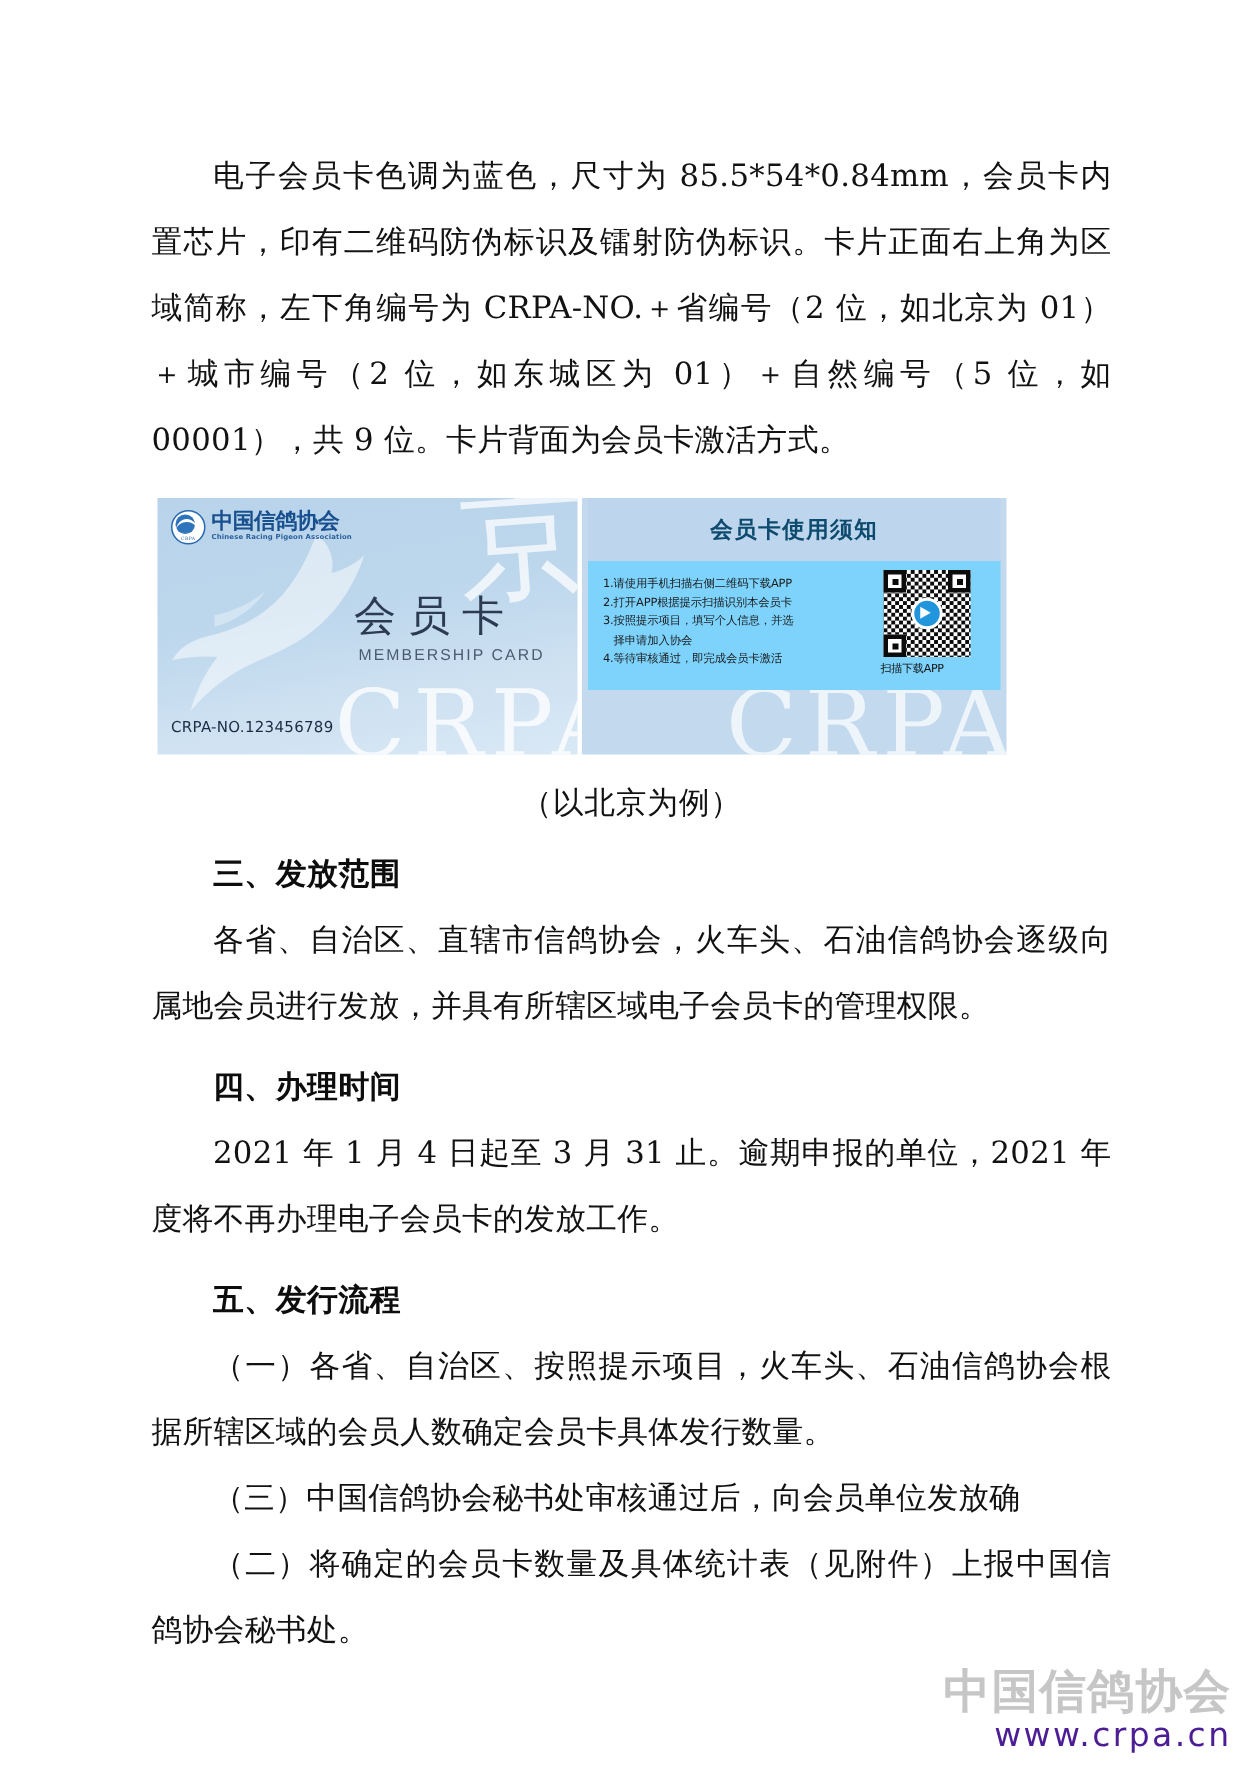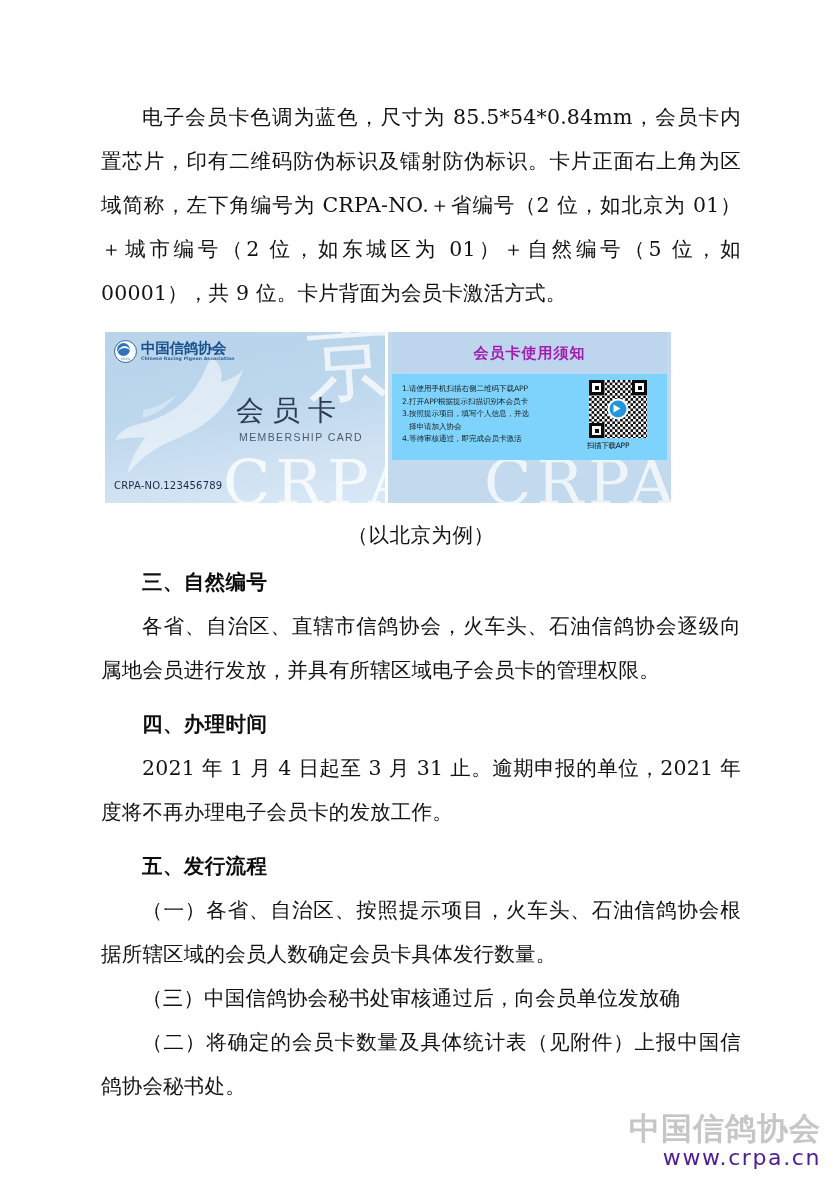--- a/index.html
+++ b/index.html
@@ -227,21 +227,21 @@
     height: 42px;
     background: #bed6ed;
     display: flex;
     align-items: center;
     justify-content: center;
   }
   .back-header span {
     font-family: "DejaVu Sans", "Liberation Sans", sans-serif;
     font-size: 15px;
     font-weight: bold;
-    color: #a21caf;
+    color: #0c4a6e;
     letter-spacing: 1px;
   }
   .back-panel {
     position: absolute;
     left: 4px;
     top: 42px;
     width: 275px;
     height: 86px;
     background: #7dd3fc;
   }
@@ -424,21 +424,21 @@
           <div class="qr-caption">扫描下载APP</div>
         </div>
       </div>
     </div>
   </div>
 
   <div class="figure-caption">（以北京为例）</div>
 
   <div class="content" style="top:560px;">
 
-    <h3 class="heading">三、自然编号</h3>
+    <h3 class="heading">三、发放范围</h3>
     <p class="body-text">各省、自治区、直辖市信鸽协会，火车头、石油信鸽协会逐级向属地会员进行发放，并具有所辖区域电子会员卡的管理权限。</p>
 
     <div class="spacer-sm"></div>
 
     <h3 class="heading">四、办理时间</h3>
     <p class="body-text">2021 年 1 月 4 日起至 3 月 31 止。逾期申报的单位，2021 年度将不再办理电子会员卡的发放工作。</p>
 
     <div class="spacer-sm"></div>
 
     <h3 class="heading">五、发行流程</h3>

